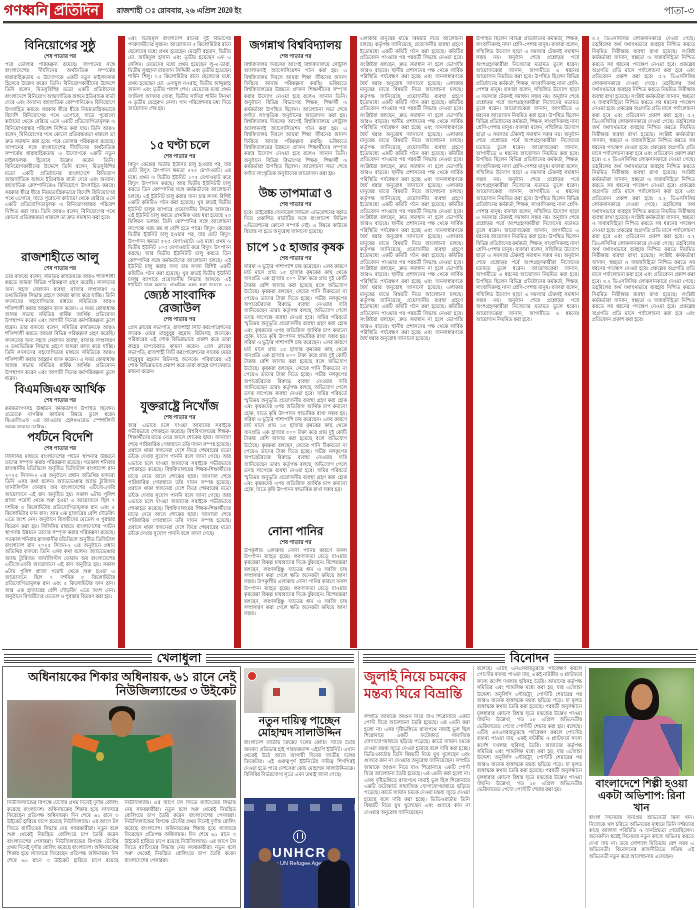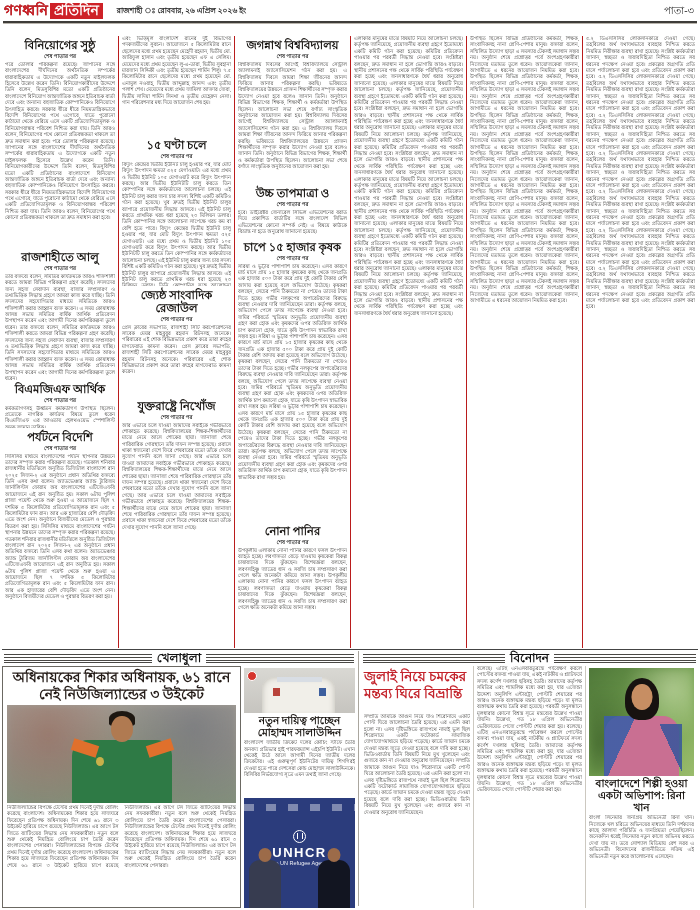--- a/index.html
+++ b/index.html
@@ -14,21 +14,21 @@
             text-shadow: 0 0 .4px #7e1014; }
   .logo-b { background: #ce2127; color: #fff; font-weight: 800; font-size: 14px;
             padding: 0 4px; margin-left: 2px; line-height: 16px; }
   .dateline { font-size: 7.5px; font-weight: 700; color: #262626; margin-left: 14px; }
   .page-label { margin-left: auto; font-size: 10px; color: #1c1c1c; }
   .head-rule { margin: 0 3px; border-top: 2px solid #3e3c39; border-bottom: 1px solid #b8b4ac; height: 3px; }
 
   
   .cols { display: flex; height: 624px; padding: 12px 2px 0; }
   .col { width: 116px; padding: 0 3px; overflow: hidden; }
-  .col + .col { border-left: 1px solid #b91c1c; }
+  .col + .col { border-left: 7px solid #b91c1c; }
 
   .art-h { font-size: 11.5px; font-weight: 800; color: #15120f; text-align: center;
            line-height: 1.12; margin-top: 3px; }
   .art-cont { font-size: 5.5px; font-weight: 700; color: #333; text-align: center; margin: 1px 0; }
   .art-b { font-size: 5px; line-height: 1.28; color: #3c3b39; text-align: justify;
            overflow: hidden; margin-bottom: 2px; word-break: break-word; }
 
   
   .bottom-rule { margin: 1px 2px 0; border-top: 1.5px solid #444; }
   .bottom { display: flex; height: 258px; padding: 1px 2px 2px; }
@@ -36,21 +36,21 @@
   .vdiv { width: 1px; background: #aaa69e; }
   .ent-box { width: 339px; padding-left: 2px; }
 
   .sec-head { display: flex; align-items: center; gap: 5px; height: 13px; margin: 1px 2px; }
   .hatch { flex: 1; height: 9px;
            background: repeating-linear-gradient(180deg, #4a4845 0 1px, transparent 1px 2.8px); }
   .sec-title { font-size: 12px; font-weight: 800; color: #111; white-space: nowrap; }
 
   .sports-content { display: flex; height: 242px; }
   .match-box { width: 239px; border: 1px solid #6b6862; padding: 3px 4px; overflow: hidden; }
-  .match-h { font-size: 14px; font-weight: 800; color: #241b17; text-align: center; line-height: 1.18; }
+  .match-h { font-size: 12px; font-weight: 800; color: #241b17; text-align: right; line-height: 1.18; }
   .two-col { column-count: 2; column-gap: 6px; }
   .sports-side { width: 114px; padding-left: 3px; overflow: hidden; }
   .side-h { font-size: 10.5px; font-weight: 800; color: #17130f; text-align: center;
             line-height: 1.15; margin: 2px 0 1px; }
 
   .ent-content { display: flex; height: 242px; }
   .ent-colA { width: 112px; padding: 0 3px; overflow: hidden; }
   .ent-colB { width: 112px; padding: 0 3px; overflow: hidden; border-left: 1px solid #ccc8c0; }
   .ent-colC { width: 112px; padding: 0 3px; overflow: hidden; border-left: 1px solid #ccc8c0; }
   .ent-h-red { font-size: 13.5px; font-weight: 800; color: #c4242c; line-height: 1.25;
@@ -119,21 +119,21 @@
 </head>
 <body>
 
 <div class="page">
 
   <header class="masthead">
     <div class="logo">
       <span class="logo-a">গণধ্বনি</span>
       <span class="logo-b">প্রতিদিন</span>
     </div>
-    <div class="dateline">রাজশাহী ঃ রোববার, ২৬ এপ্রিল ২০২৬ ইং</div>
+    <div class="dateline">রাজশাহী ঃ রোববার, ২৬ এপ্রিল 2020 ইং</div>
     <div class="page-label">পাতা-৩</div>
   </header>
   <div class="head-rule"></div>
 
   <main class="cols">
 
     <section class="col">
       <article>
         <h2 class="art-h">বিনিয়োগের সুষ্ঠু</h2>
         <div class="art-cont">শেষ পাতার পর</div>

